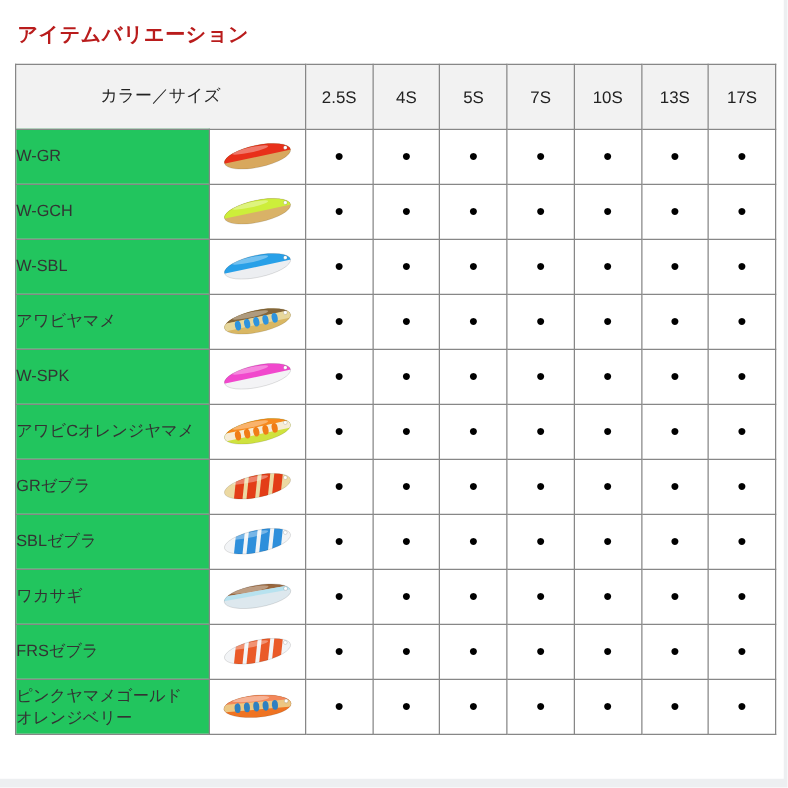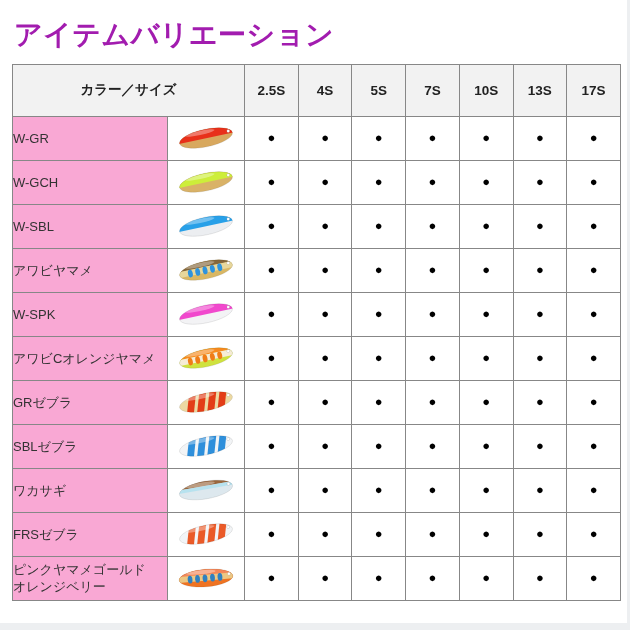--- a/index.html
+++ b/index.html
@@ -12,48 +12,48 @@
     overflow: hidden;
   }
   .content {
     position: absolute; left: 0; top: 0;
     width: 627px; height: 623px;
     background: #ffffff;
   }
   .page-title {
     margin: 0;
     padding: 20px 0 0 14px;
-    font-size: 28px;
+    font-size: 16px;
     font-weight: bold;
-    color: #a21caf;
+    color: #b91c1c;
     letter-spacing: 0.5px;
     line-height: 1.1;
   }
   table.variation {
     border-collapse: collapse;
     table-layout: fixed;
     width: 609px;
     margin: 13px 0 0 12px;
     border: 1px solid #5c5c5c;
   }
   table.variation th, table.variation td {
     border: 1px solid #878787;
     padding: 0;
   }
   table.variation th {
     background: #f2f2f2;
     font-size: 13.5px;
-    font-weight: bold;
+    font-weight: normal;
     color: #222222;
     height: 52px;
     text-align: center;
     vertical-align: middle;
   }
   td.label-cell {
-    background: #f9a8d4;
+    background: #22c55e;
     font-size: 13px;
     color: #333333;
     text-align: left;
     vertical-align: middle;
     padding-left: 10px;
     padding-right: 4px;
     white-space: pre-line;
     line-height: 1.35;
     height: 44px;
   }

